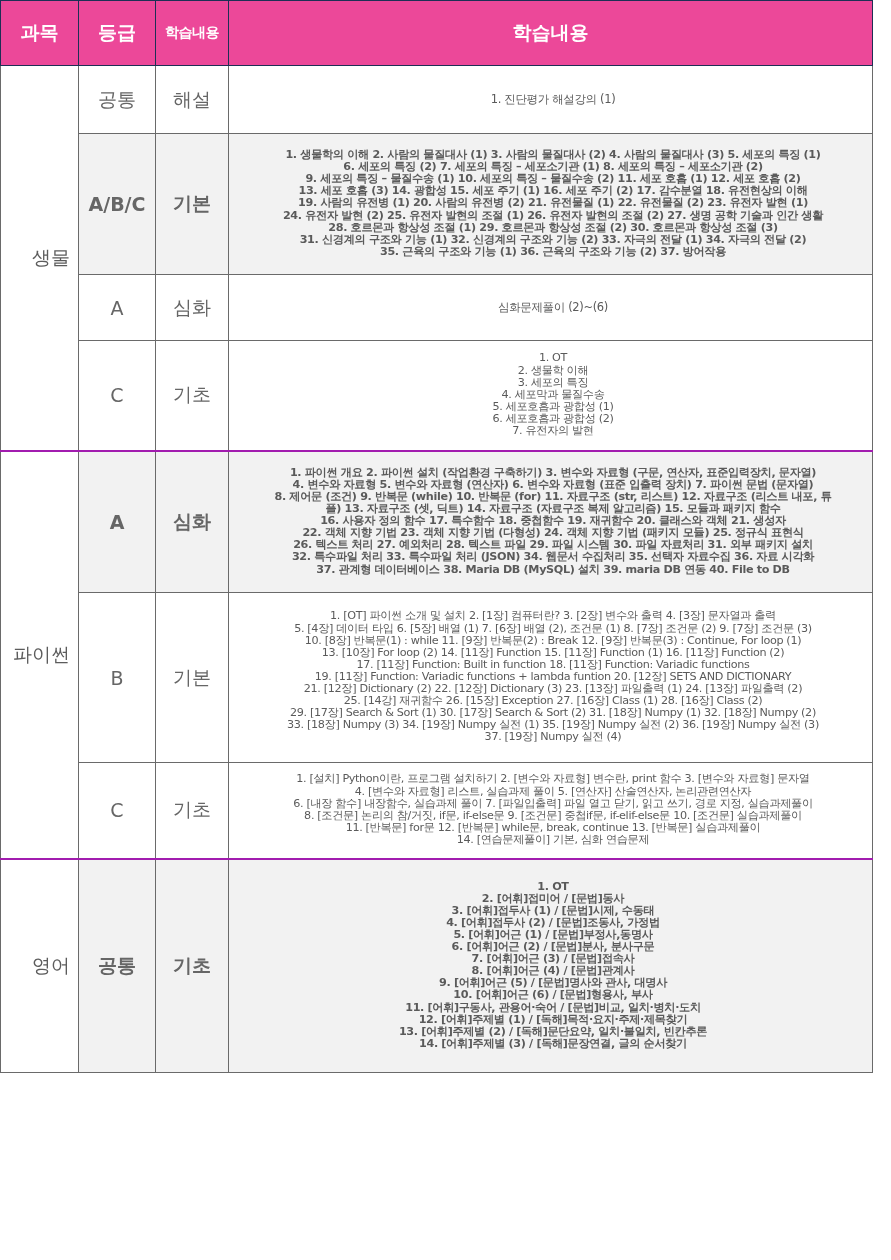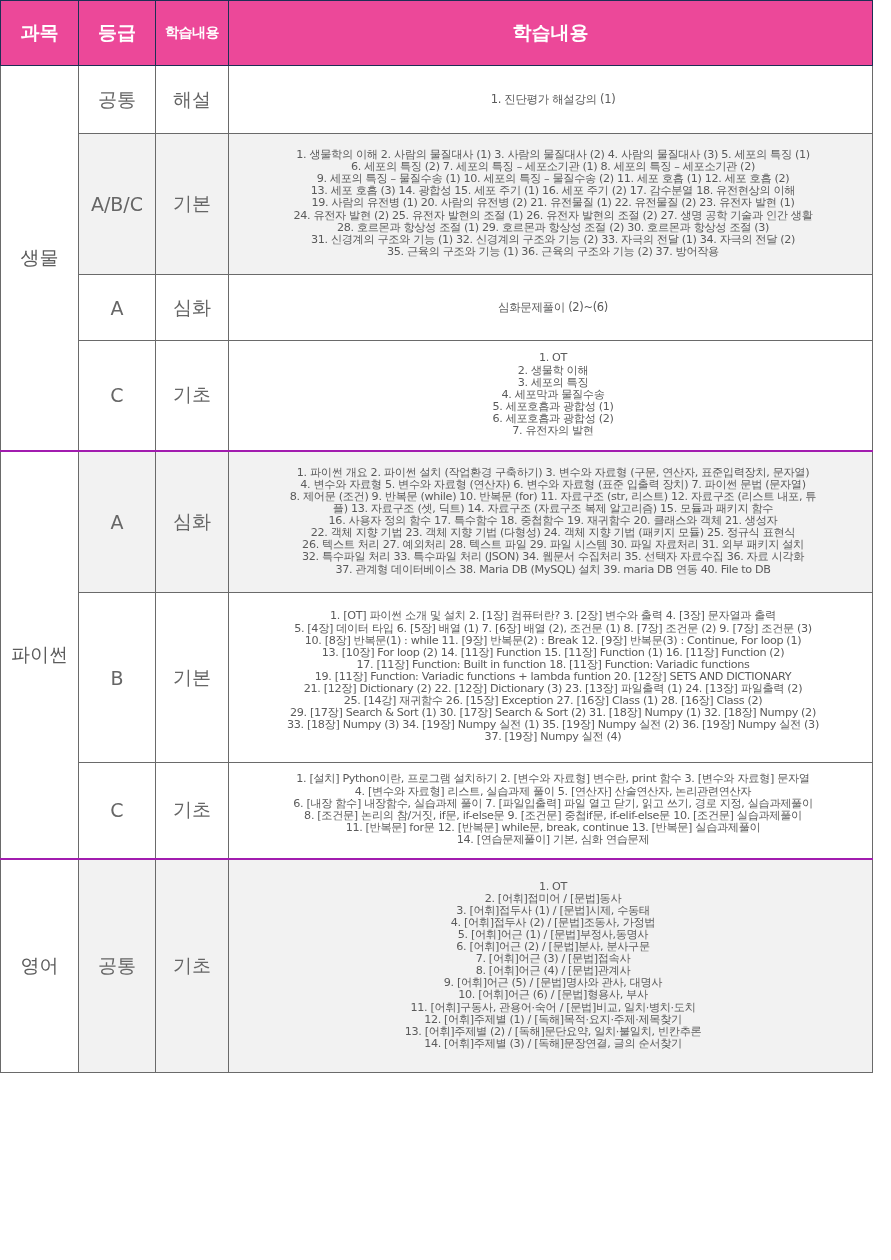--- a/index.html
+++ b/index.html
@@ -7,25 +7,25 @@
            font-family: "DejaVu Sans", "Liberation Sans", sans-serif; color: #5a5a5a; }
     table.curr { position: absolute; left: 0; top: 0; width: 872px; border-collapse: collapse; table-layout: fixed; }
     table.curr col.c1 { width: 78px; }
     table.curr col.c2 { width: 77px; }
     table.curr col.c3 { width: 73px; }
     table.curr col.c4 { width: 644px; }
     th { background: #ec4899; color: #ffffff; font-weight: bold; height: 64px;
          border: 1.5px solid #1e2f55; text-align: center; vertical-align: middle; font-size: 19px; padding: 0; }
     th.small { font-size: 14px; letter-spacing: -0.5px; }
     td { border: 1.5px solid #6a6a6a; padding: 8px; vertical-align: middle; }
-    td.subj { background: #ffffff; text-align: center; font-size: 19px; color: #5c5c5c; }
+    td.subj { background: #ffffff; text-align: right; font-size: 19px; color: #5c5c5c; }
     td.grade, td.stage { text-align: center; font-size: 19px; color: #666; }
     td.content { font-size: 11.2px; line-height: 12.1px; padding: 2px 3px 3px 8px; color: #5a5a5a;
                  white-space: pre-line; letter-spacing: -0.35px; text-align: center; }
-    tr.gray td.grade, tr.gray td.stage, tr.gray td.content { background: #f2f2f2; }
+    tr.gray td.grade, tr.gray td.stage, tr.gray td.content { background: #f2f2f2; font-weight: bold; }
     tr.white td.grade, tr.white td.stage, tr.white td.content { background: #ffffff; }
     tr.group-top td { border-top: 2px solid #a21caf; }
     td.content.single { font-size: 11.5px; }
   </style>
 </head>
 <body>
 
 <table class="curr">
   <colgroup>
       <col class="c1">

